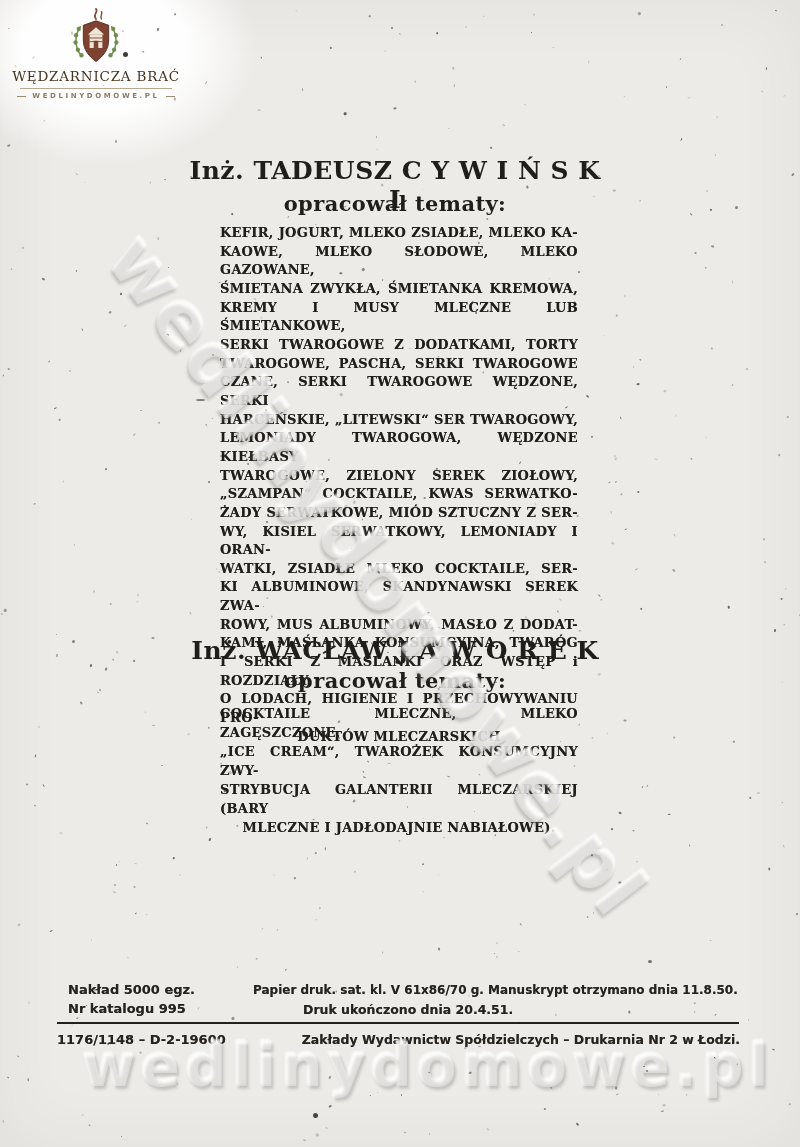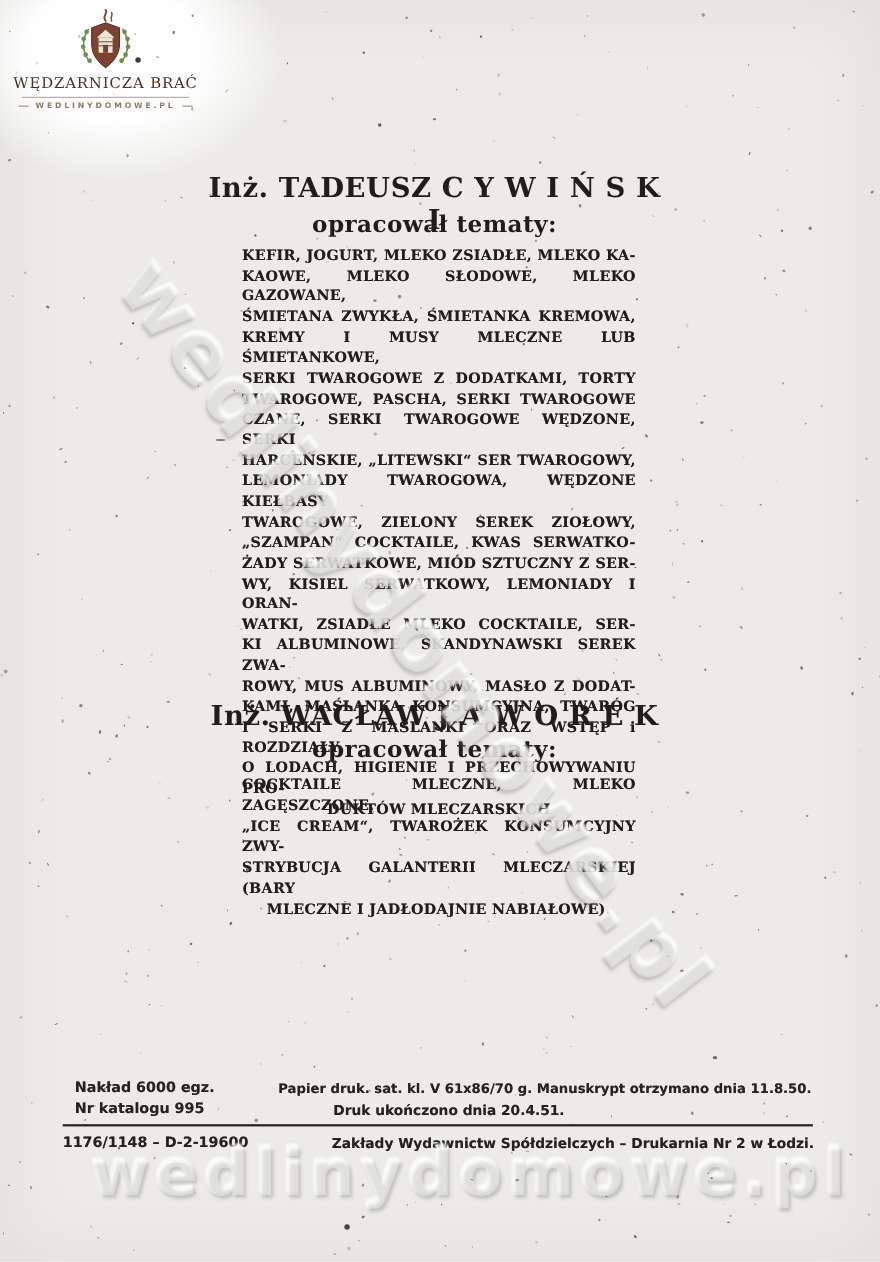--- a/index.html
+++ b/index.html
@@ -119,21 +119,21 @@
 
   <div class="h-author h2">Inż. WACŁAW J A W O R E K</div>
   <div class="h-sub s2">opracował tematy:</div>
   <div class="topics t2">
       <div>COCKTAILE MLECZNE, MLEKO ZAGĘSZCZONE,</div>
       <div>„ICE CREAM“, TWAROŻEK KONSUMCYJNY ZWY-</div>
       <div>STRYBUCJA GALANTERII MLECZARSKIEJ (BARY</div>
       <div>MLECZNE I JADŁODAJNIE NABIAŁOWE).</div>
     </div>
 
-  <div class="imp imp-l1">Nakład 6000 egz.</div>
+  <div class="imp imp-l1">Nakład 5000 egz.</div>
   <div class="imp imp-l2">Nr katalogu 995</div>
   <div class="imp imp-r1">Papier druk. sat. kl. V 61x86/70 g. Manuskrypt otrzymano dnia 11.8.50.</div>
   <div class="imp imp-r2">Druk ukończono dnia 20.4.51.</div>
   <div class="imp-rule"></div>
   <div class="imp imp-b1">1176/1148 – D-2-19600</div>
   <div class="imp imp-b2">Zakłady Wydawnictw Spółdzielczych – Drukarnia Nr 2 w Łodzi.</div>
 
   <div class="wm wm-diagonal">wedlinydomowe.pl</div>
   <div class="wm wm-bottom">wedlinydomowe.pl</div>
 

